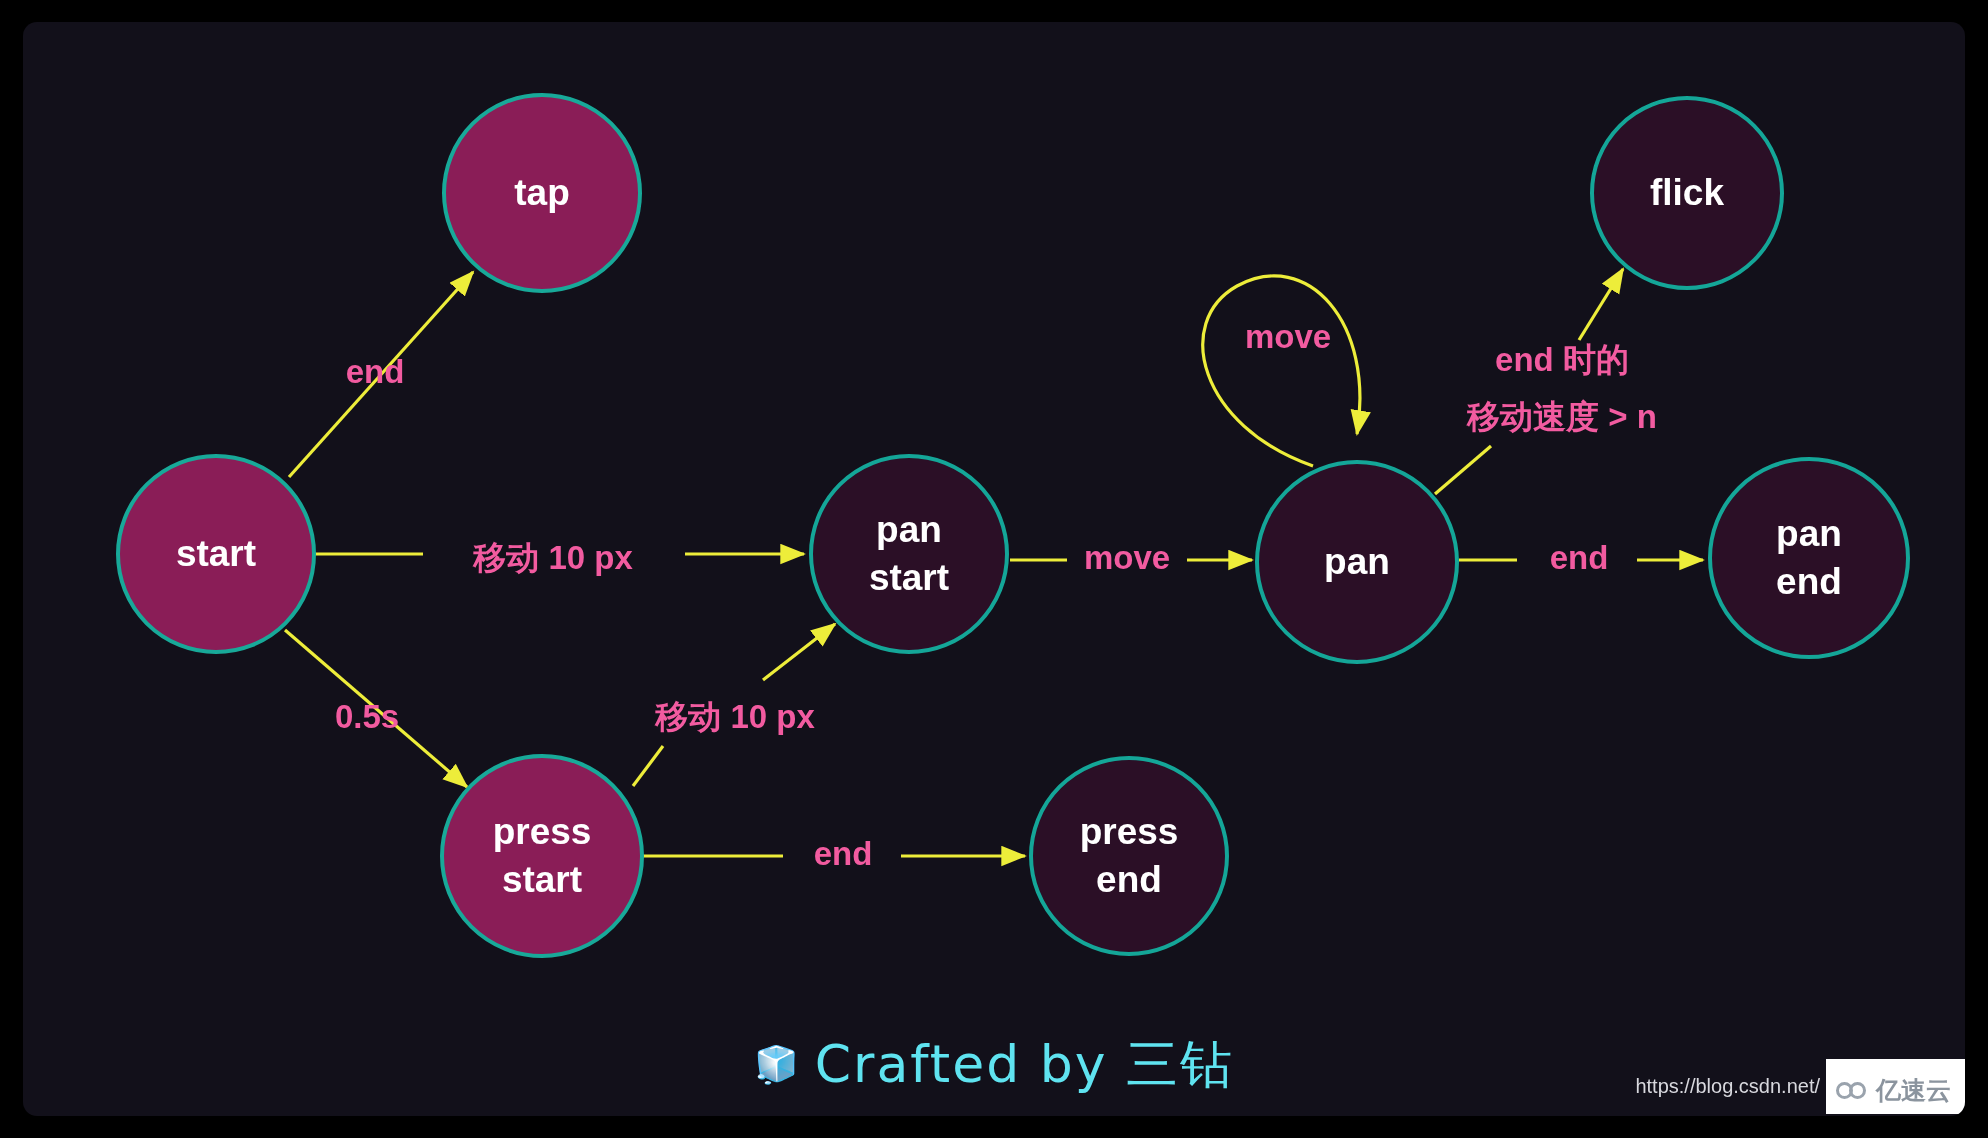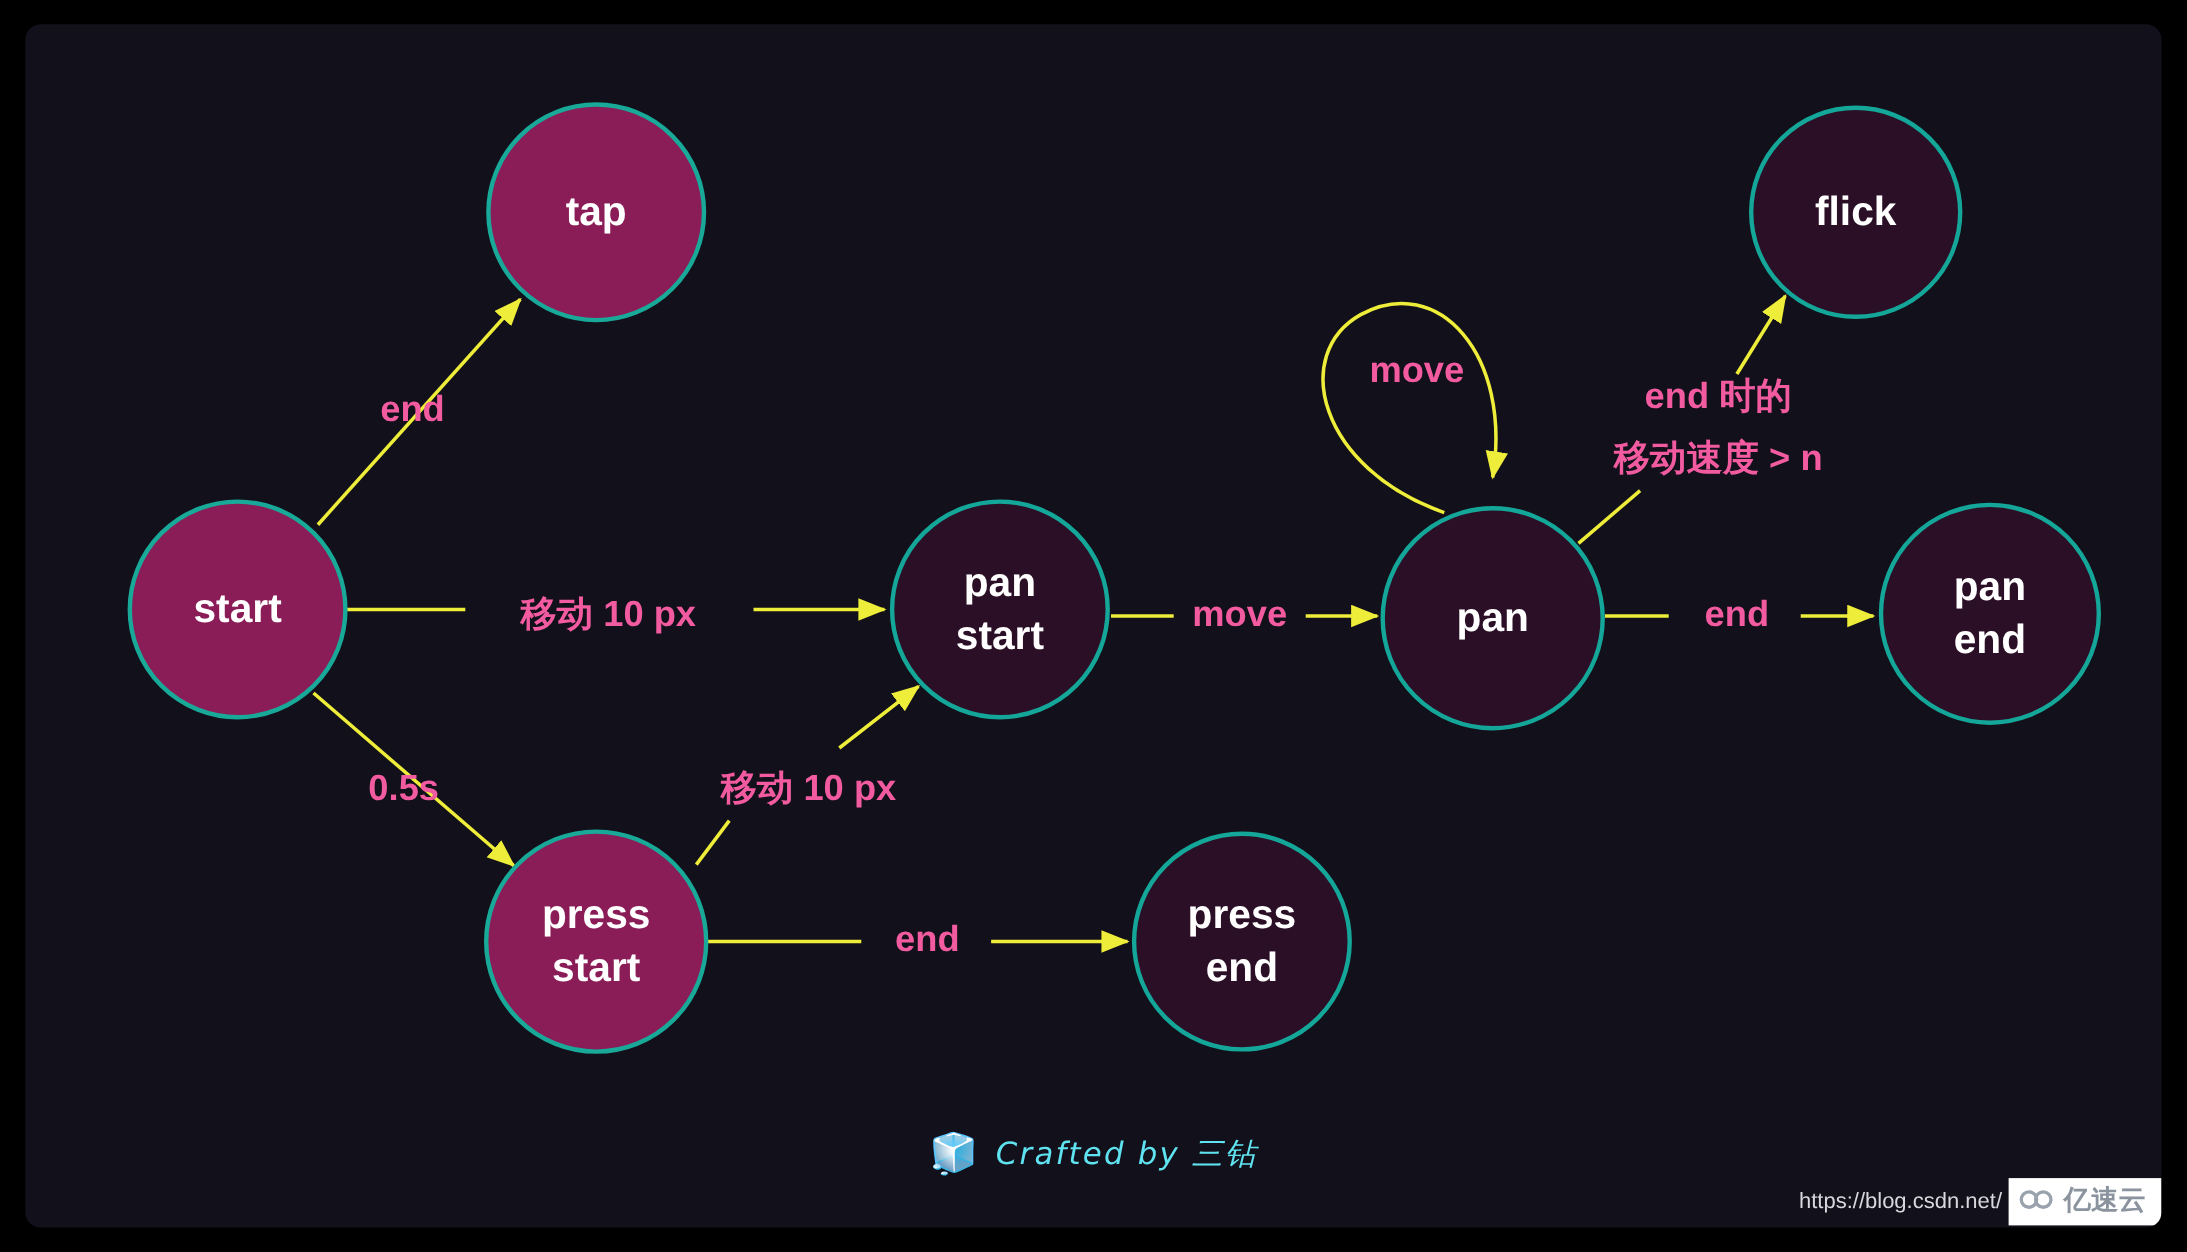--- a/index.html
+++ b/index.html
@@ -78,22 +78,21 @@
     display: inline-flex;
     align-items: center;
     gap: 16px;
   }
   .footer-icon {
     font-size: 36px;
     line-height: 1;
   }
   .footer-text {
     font-family: "DejaVu Sans", sans-serif;
-    font-style: italic;
-    font-size: 28px;
+    font-size: 52px;
     color: #5fe3f0;
     letter-spacing: 2px;
   }
   #watermark {
     position: absolute;
     right: 0px;
     bottom: 2px;
     display: flex;
     align-items: center;
   }
@@ -103,21 +102,21 @@
     color: #d8d8de;
     white-space: nowrap;
     padding-right: 6px;
     text-align: right;
   }
   .wm-badge {
     background: #ffffff;
     display: flex;
     align-items: center;
     gap: 6px;
-    padding: 4px 14px 9px 10px;
+    padding: 16px 14px 9px 10px;
     height: 30px;
     box-sizing: content-box;
   }
   .wm-logo {
     width: 34px;
     height: 22px;
     position: relative;
   }
   .wm-logo span {
     position: absolute;

